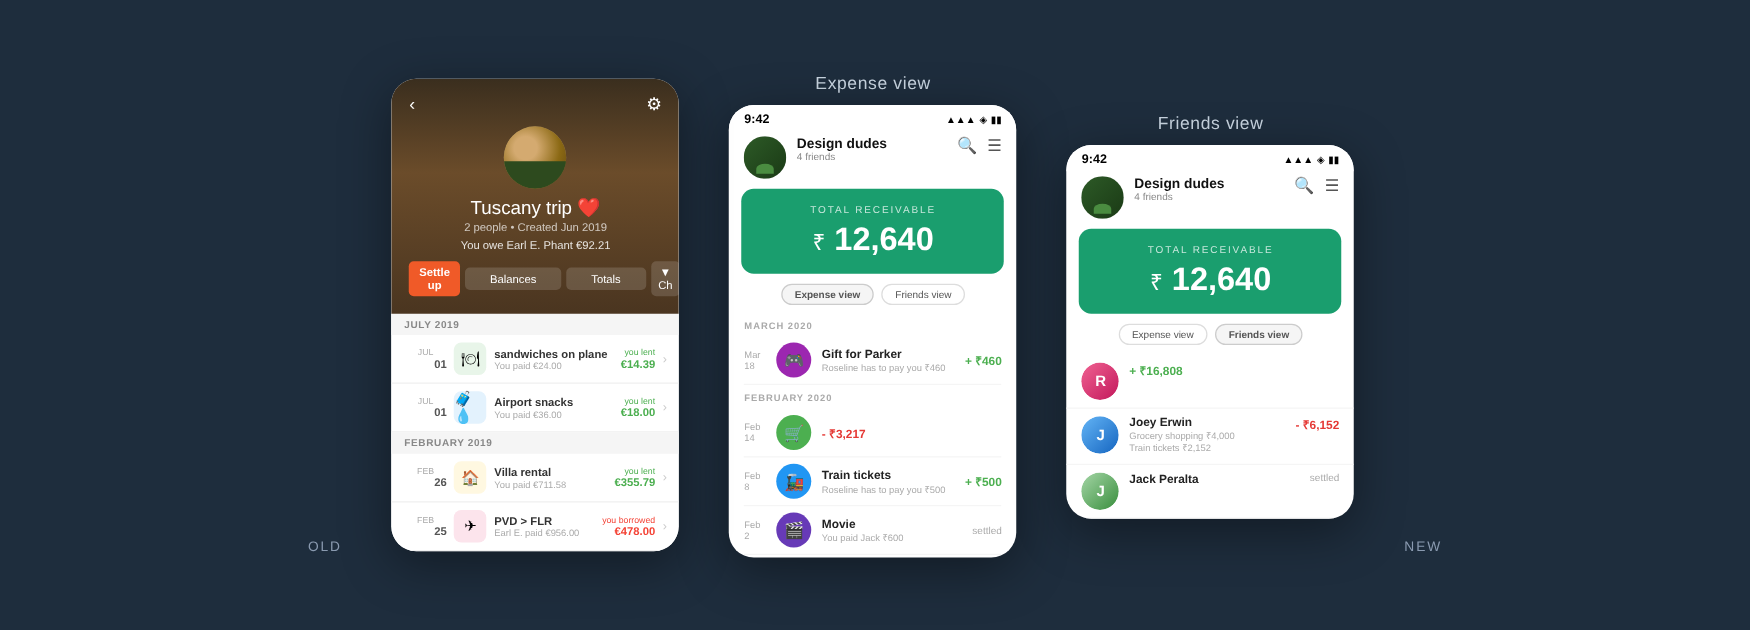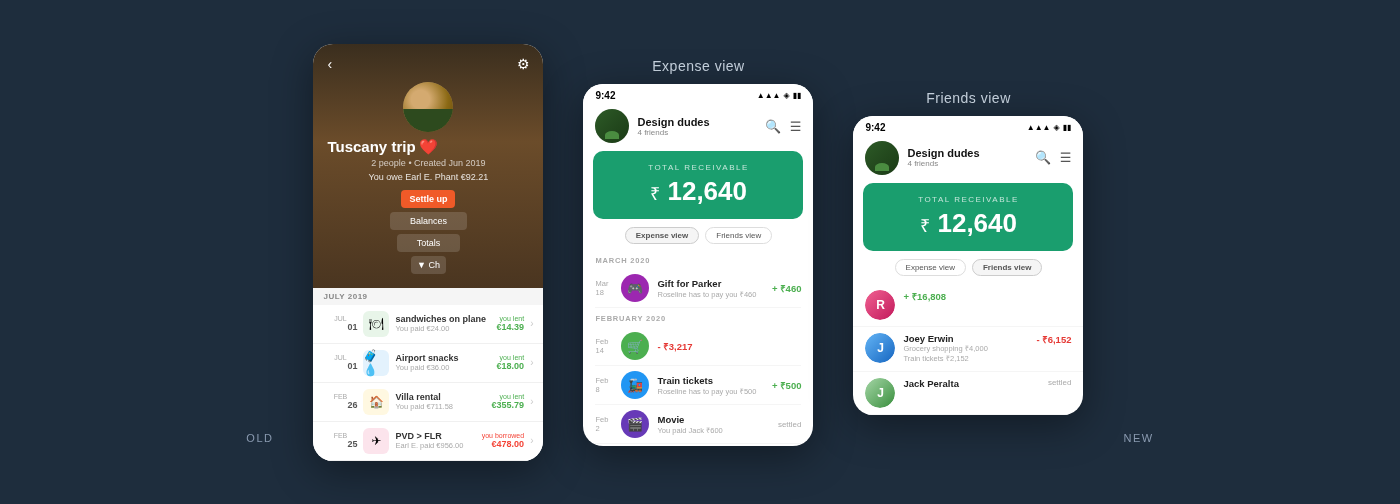--- a/index.html
+++ b/index.html
@@ -76,41 +76,40 @@
       content: '';
       position: absolute;
       bottom: 0; left: 0; right: 0;
       height: 45%;
       background: #2d4a1e;
       border-radius: 0 0 50% 50%;
     }
     .old-title {
       color: #fff;
       font-size: 15px;
-      font-weight: 700;
-      text-align: left;
+      font-weight: 400;
+      text-align: center;
     }
     .old-subtitle {
       color: rgba(255,255,255,0.7);
       font-size: 9px;
       text-align: center;
       margin-top: 2px;
     }
     .old-owe {
       color: rgba(255,255,255,0.85);
       font-size: 9px;
       text-align: center;
       margin-top: 4px;
     }
     .old-buttons {
       display: flex;
       gap: 4px;
       margin-top: 8px;
       align-items: center;
-      flex-direction: column;
     }
     .btn-settle {
       background: #f05a28;
       color: #fff;
       border: none;
       border-radius: 4px;
       padding: 4px 8px;
       font-size: 9px;
       font-weight: 600;
     }
@@ -258,21 +257,21 @@
     .status-icons {
       display: flex;
       gap: 3px;
       align-items: center;
       font-size: 8px;
       color: #000;
     }
     .phone-header {
       padding: 4px 12px 8px;
       display: flex;
-      align-items: center;
+      align-items: flex-start;
       justify-content: space-between;
     }
     .group-avatar {
       width: 34px;
       height: 34px;
       border-radius: 50%;
       background: #e0e0e0;
       overflow: hidden;
       flex-shrink: 0;
     }
@@ -537,20 +536,21 @@
           <div class="old-item-info">
             <div class="old-item-name">Airport snacks</div>
             <div class="old-item-sub">You paid €36.00</div>
           </div>
           <div class="old-item-amount">
             <div class="old-item-lent">you lent</div>
             <div class="old-item-value-green">€18.00</div>
           </div>
           <span class="old-chevron">›</span>
         </div>
+        <div class="old-section-header">February 2019</div>
 
         <div class="old-item">
           <div class="old-date">
             <span class="old-date-month">Feb</span>
             <span class="old-date-day">26</span>
           </div>
           <div class="old-item-icon" style="background:#fff8e1;">🏠</div>
           <div class="old-item-info">
             <div class="old-item-name">Villa rental</div>
             <div class="old-item-sub">You paid €711.58</div>

